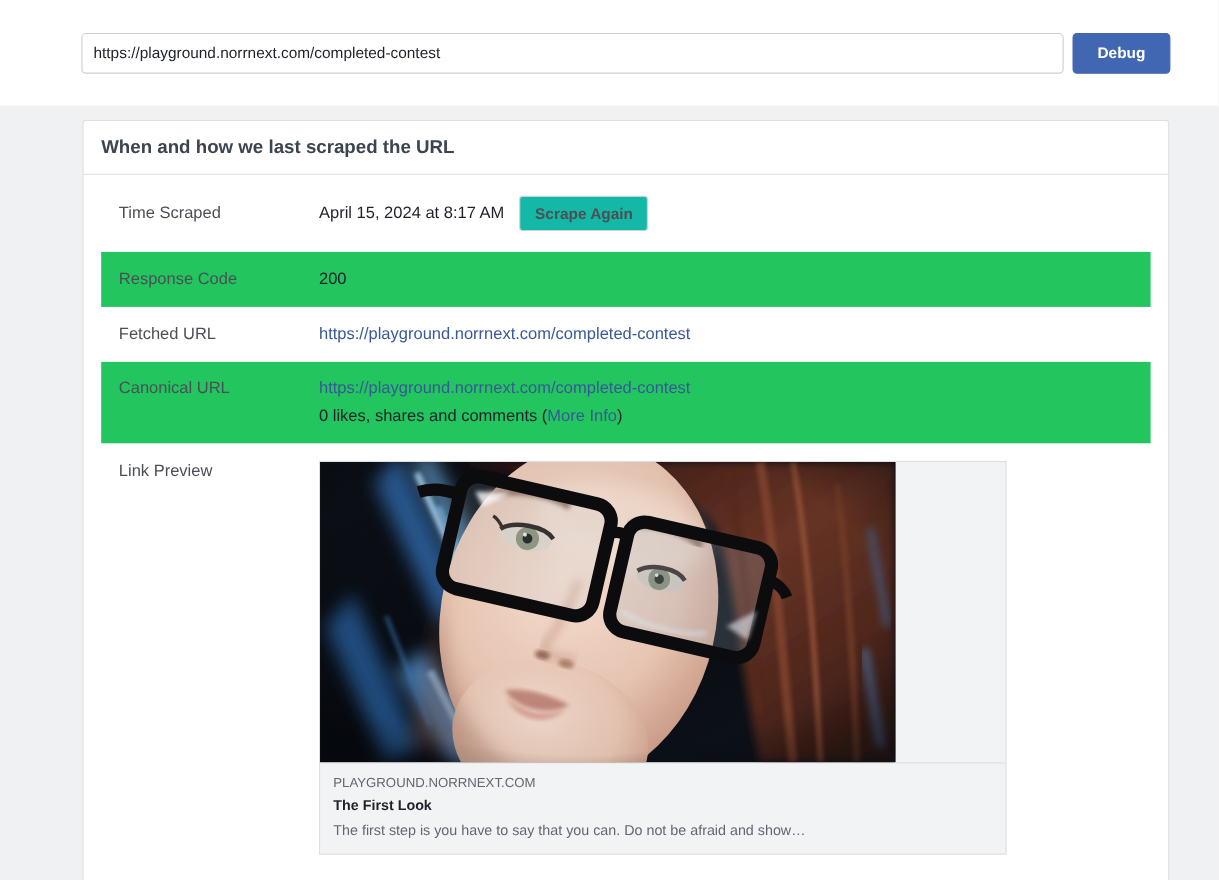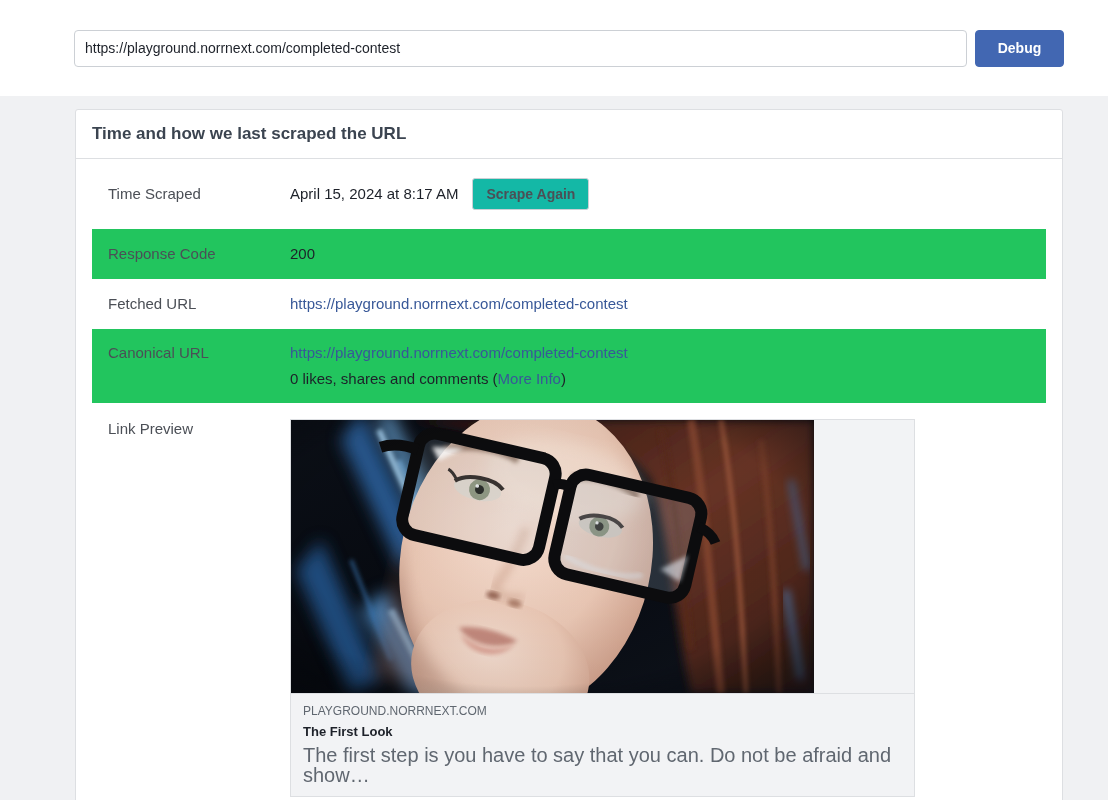--- a/index.html
+++ b/index.html
@@ -112,37 +112,37 @@
     line-height: 16px;
   }
   .preview-title {
     font-size: 13px;
     font-weight: bold;
     color: #1d2129;
     line-height: 22px;
     margin-top: 2px;
   }
   .preview-desc {
-    font-size: 20px;
+    font-size: 13px;
     color: #606770;
     line-height: 20px;
     margin-top: 2px;
   }
 </style>
 </head>
 <body>
 
 <div class="topbar">
   <input class="url-input" type="text" value="https://playground.norrnext.com/completed-contest" style="">
   <button class="debug-btn">Debug</button>
 </div>
 
 <div class="card">
   <div class="card-header">
-    <span class="card-title">Time and how we last scraped the URL</span>
+    <span class="card-title">When and how we last scraped the URL</span>
   </div>
 
   <div class="card-body">
 
     <div class="row time center">
       <span class="row-label">Time Scraped</span>
       <span class="time-value-wrap">
         <span class="row-value">April 15, 2024 at 8:17 AM</span>
         <button class="scrape-again-btn">Scrape Again</button>
       </span>

